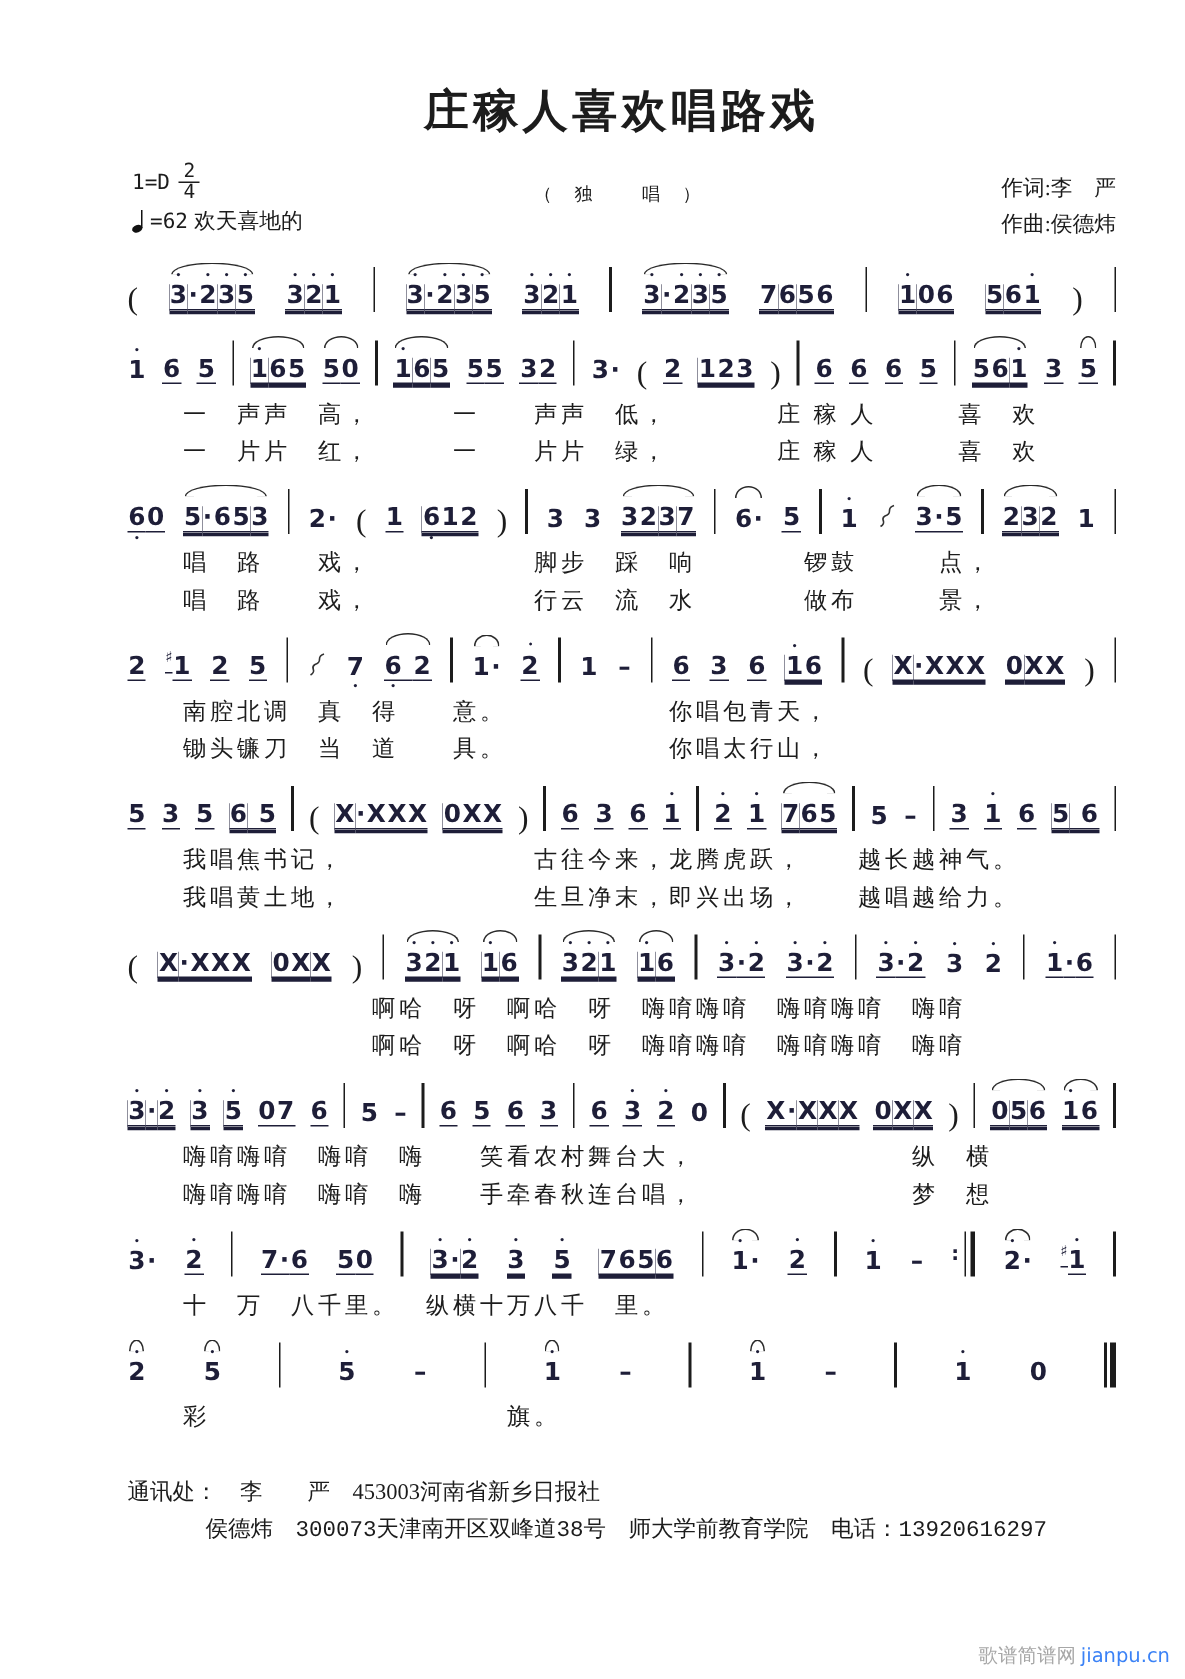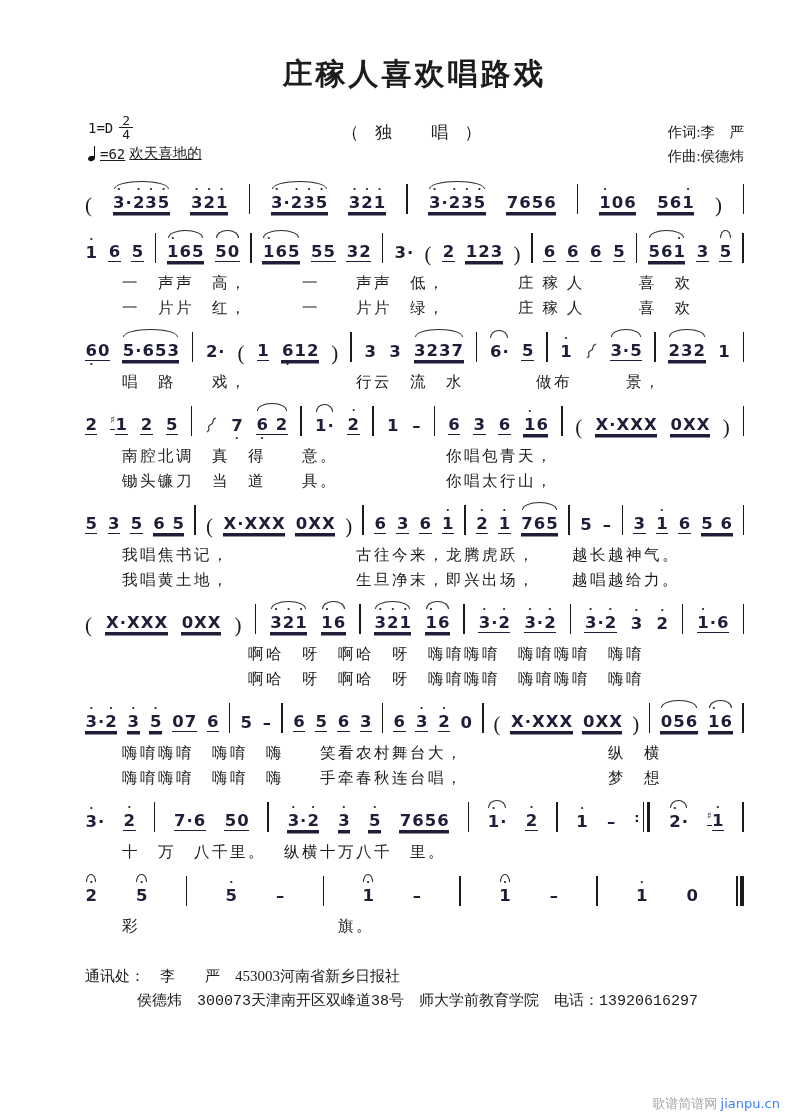--- a/index.html
+++ b/index.html
@@ -2,27 +2,27 @@
 <html><head>
 <meta charset="utf-8">
 <style>
   html,body{margin:0;padding:0;background:#ffffff;}
   body{width:790px;height:1119px;overflow:hidden;position:relative;
        font-family:"Liberation Serif","DejaVu Serif",serif;color:#1c1c1c;}
   .page{padding:24px 46px 0 85px;}
 
   
   .title{text-align:center;font-size:30px;font-weight:bold;letter-spacing:3px;margin-top:30px;}
-  .subtitle{text-align:center;font-size:17px;letter-spacing:6px;margin-top:26px;}
+  .subtitle{text-align:center;font-size:12px;letter-spacing:6px;margin-top:26px;}
   .meta{position:relative;height:54px;margin-top:-24px;}
   .meta-left{position:absolute;left:3px;top:-6px;font-size:14px;font-family:"DejaVu Sans Mono",monospace;}
   .keyline{display:flex;align-items:center;gap:6px;}
   .timesig{display:inline-flex;flex-direction:column;align-items:center;font-size:13px;line-height:13px;}
   .timesig .num{border-bottom:1px solid #1c1c1c;padding:0 3px;}
-  .tempoline{display:flex;align-items:center;gap:4px;margin-top:3px;text-decoration:underline;}
+  .tempoline{display:flex;align-items:center;gap:4px;margin-top:3px;}
   .qnote{position:relative;width:8px;height:16px;display:inline-block;}
   .qnote::before{content:"";position:absolute;left:0;bottom:1px;width:7px;height:5px;background:#111;border-radius:50%;transform:rotate(-18deg);}
   .qnote::after{content:"";position:absolute;left:6px;bottom:4px;width:1.4px;height:12px;background:#111;}
   .mood{font-family:"Liberation Serif",serif;font-size:14.5px;}
   .meta-right{position:absolute;right:0;top:0;text-align:right;font-size:14.5px;line-height:24px;}
 
   
   .score{margin-top:6px;}
   .system{margin-bottom:9px;}
   .sysline{display:flex;justify-content:space-between;align-items:flex-end;min-height:40px;}
@@ -742,20 +742,21 @@
             <span class="cells u0">
               <span class="cell">
                 <i class="top"></i>
                 <b class="ch">1</b>
                 <i class="bot"></i>
               </span>
             </span>
           </span>
           <span class="bar"></span>
         </div>
+        <div class="lyr">唱　路　　戏，　　　　　　脚步　踩　响　　　　锣鼓　　　点，</div>
         <div class="lyr">唱　路　　戏，　　　　　　行云　流　水　　　　做布　　　景，</div>
       </div>
       <div class="system">
         <div class="sysline">
           <span class="tok">
             <span class="cells u1">
               <span class="cell">
                 <i class="top"></i>
                 <b class="ch">2</b>
                 <i class="bot"></i>

